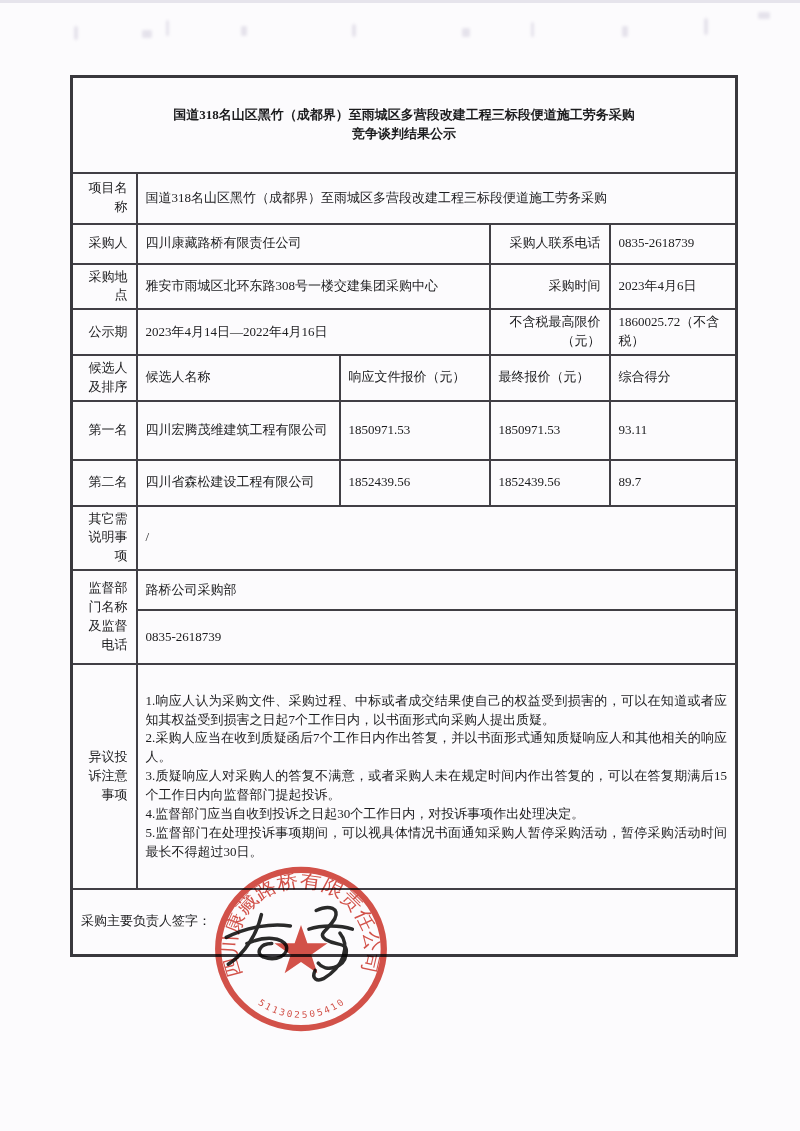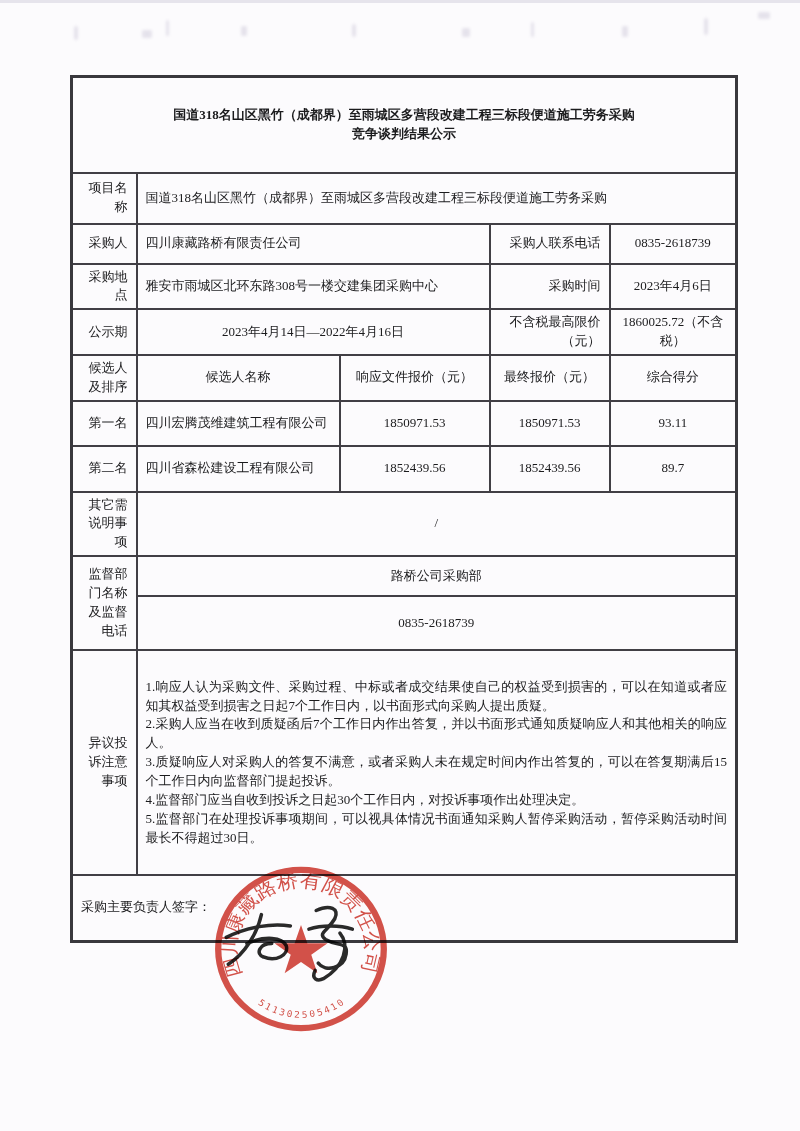--- a/index.html
+++ b/index.html
@@ -24,33 +24,33 @@
     font-size:13px;line-height:1.45;
     padding:3px 8px;vertical-align:middle;
     word-break:break-all;
   }
   .title-cell{
     text-align:center;font-weight:bold;
     font-size:19.5px;line-height:1.6;padding:10px 16px;
     word-break:break-all;
   }
   .lab{text-align:right;padding:3px 4px;}
-  .c{text-align:center;}
+  .c{}
   .l{text-align:left;}
   .notice{font-size:14.5px;line-height:1.62;padding:10px 12px;text-align:justify;}
   .notice div{margin:0;}
   .sig-cell{padding:6px 10px;font-size:15.5px;vertical-align:middle;}
 
   .r-title{height:96px}
   .r-project{height:51px}
   .r-purchaser{height:40px}
   .r-location{height:45px}
   .r-publicity{height:39px}
   .r-chead{height:42px}
-  .r-c1{height:45px}
+  .r-c1{height:59px}
   .r-c2{height:46px}
   .r-other{height:51px}
   .r-supa{height:40px}
   .r-supb{height:54px}
   .r-objection{height:225px}
   .r-sign{height:66px}
 
   .seal-wrap{position:absolute;left:211px;top:863px;width:180px;height:172px;
     z-index:3;mix-blend-mode:multiply;opacity:.88;pointer-events:none;}
   .sign-wrap{position:absolute;left:218px;top:898px;width:155px;height:88px;

